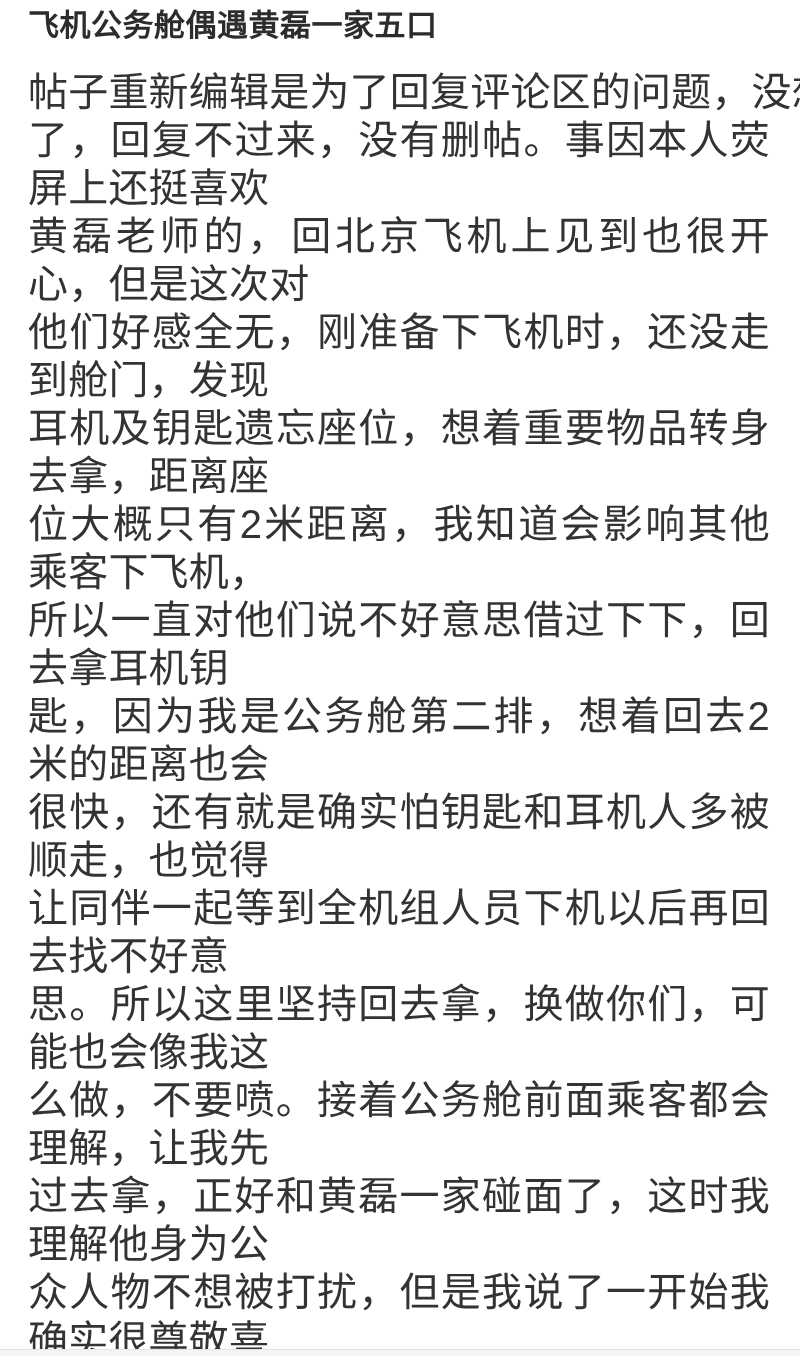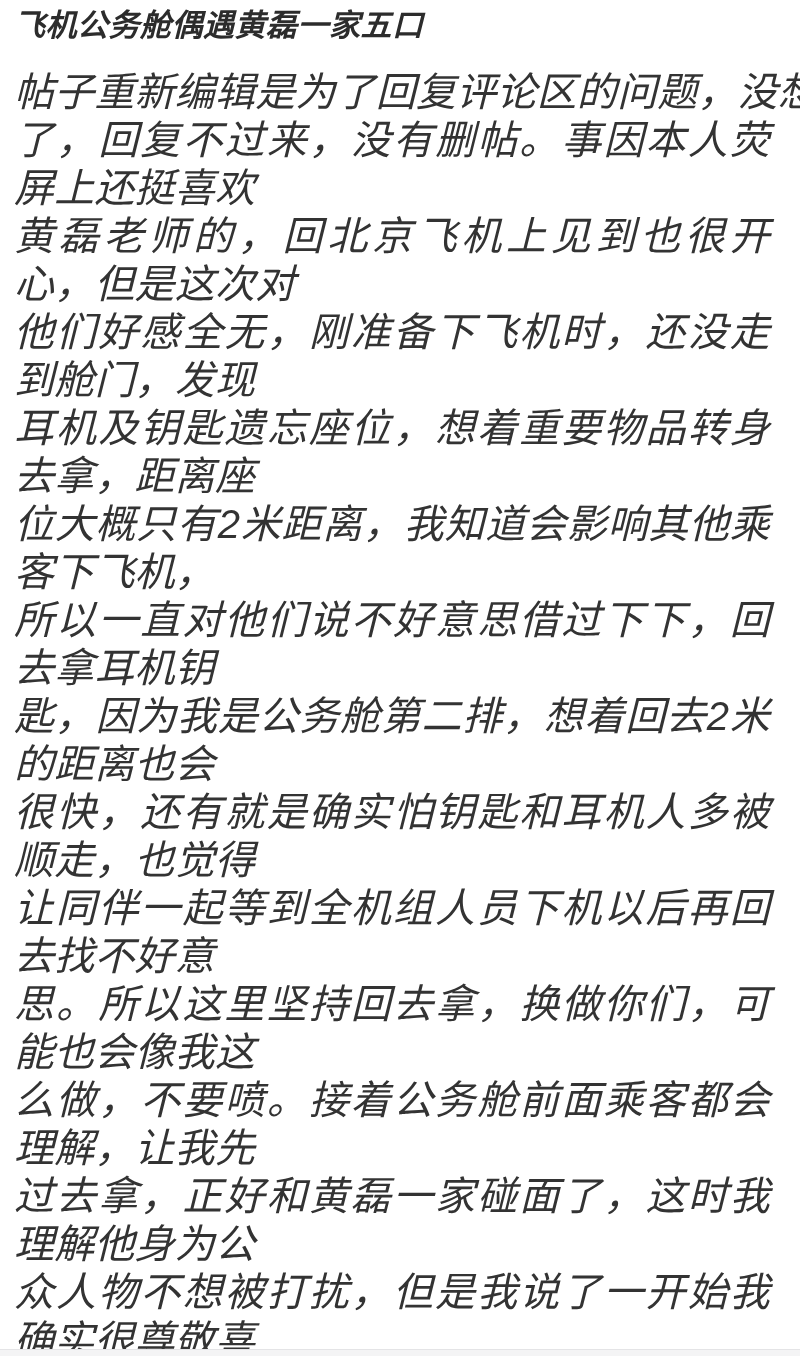--- a/index.html
+++ b/index.html
@@ -8,23 +8,22 @@
     width: 800px;
     height: 1356px;
     background: #ffffff;
     overflow: hidden;
     font-family: "Liberation Sans", sans-serif;
   }
   .post {
     box-sizing: border-box;
     width: 800px;
     height: 1356px;
-    padding: 6px 30px 0 14px;
+    padding: 6px 30px 0 28px;
     position: relative;
-    font-style: italic;
   }
   .post-title {
     margin: 0;
     font-size: 31px;
     line-height: 40px;
     font-weight: 700;
     color: #2c2c2c;
     letter-spacing: 0.5px;
   }
   .post-body {

